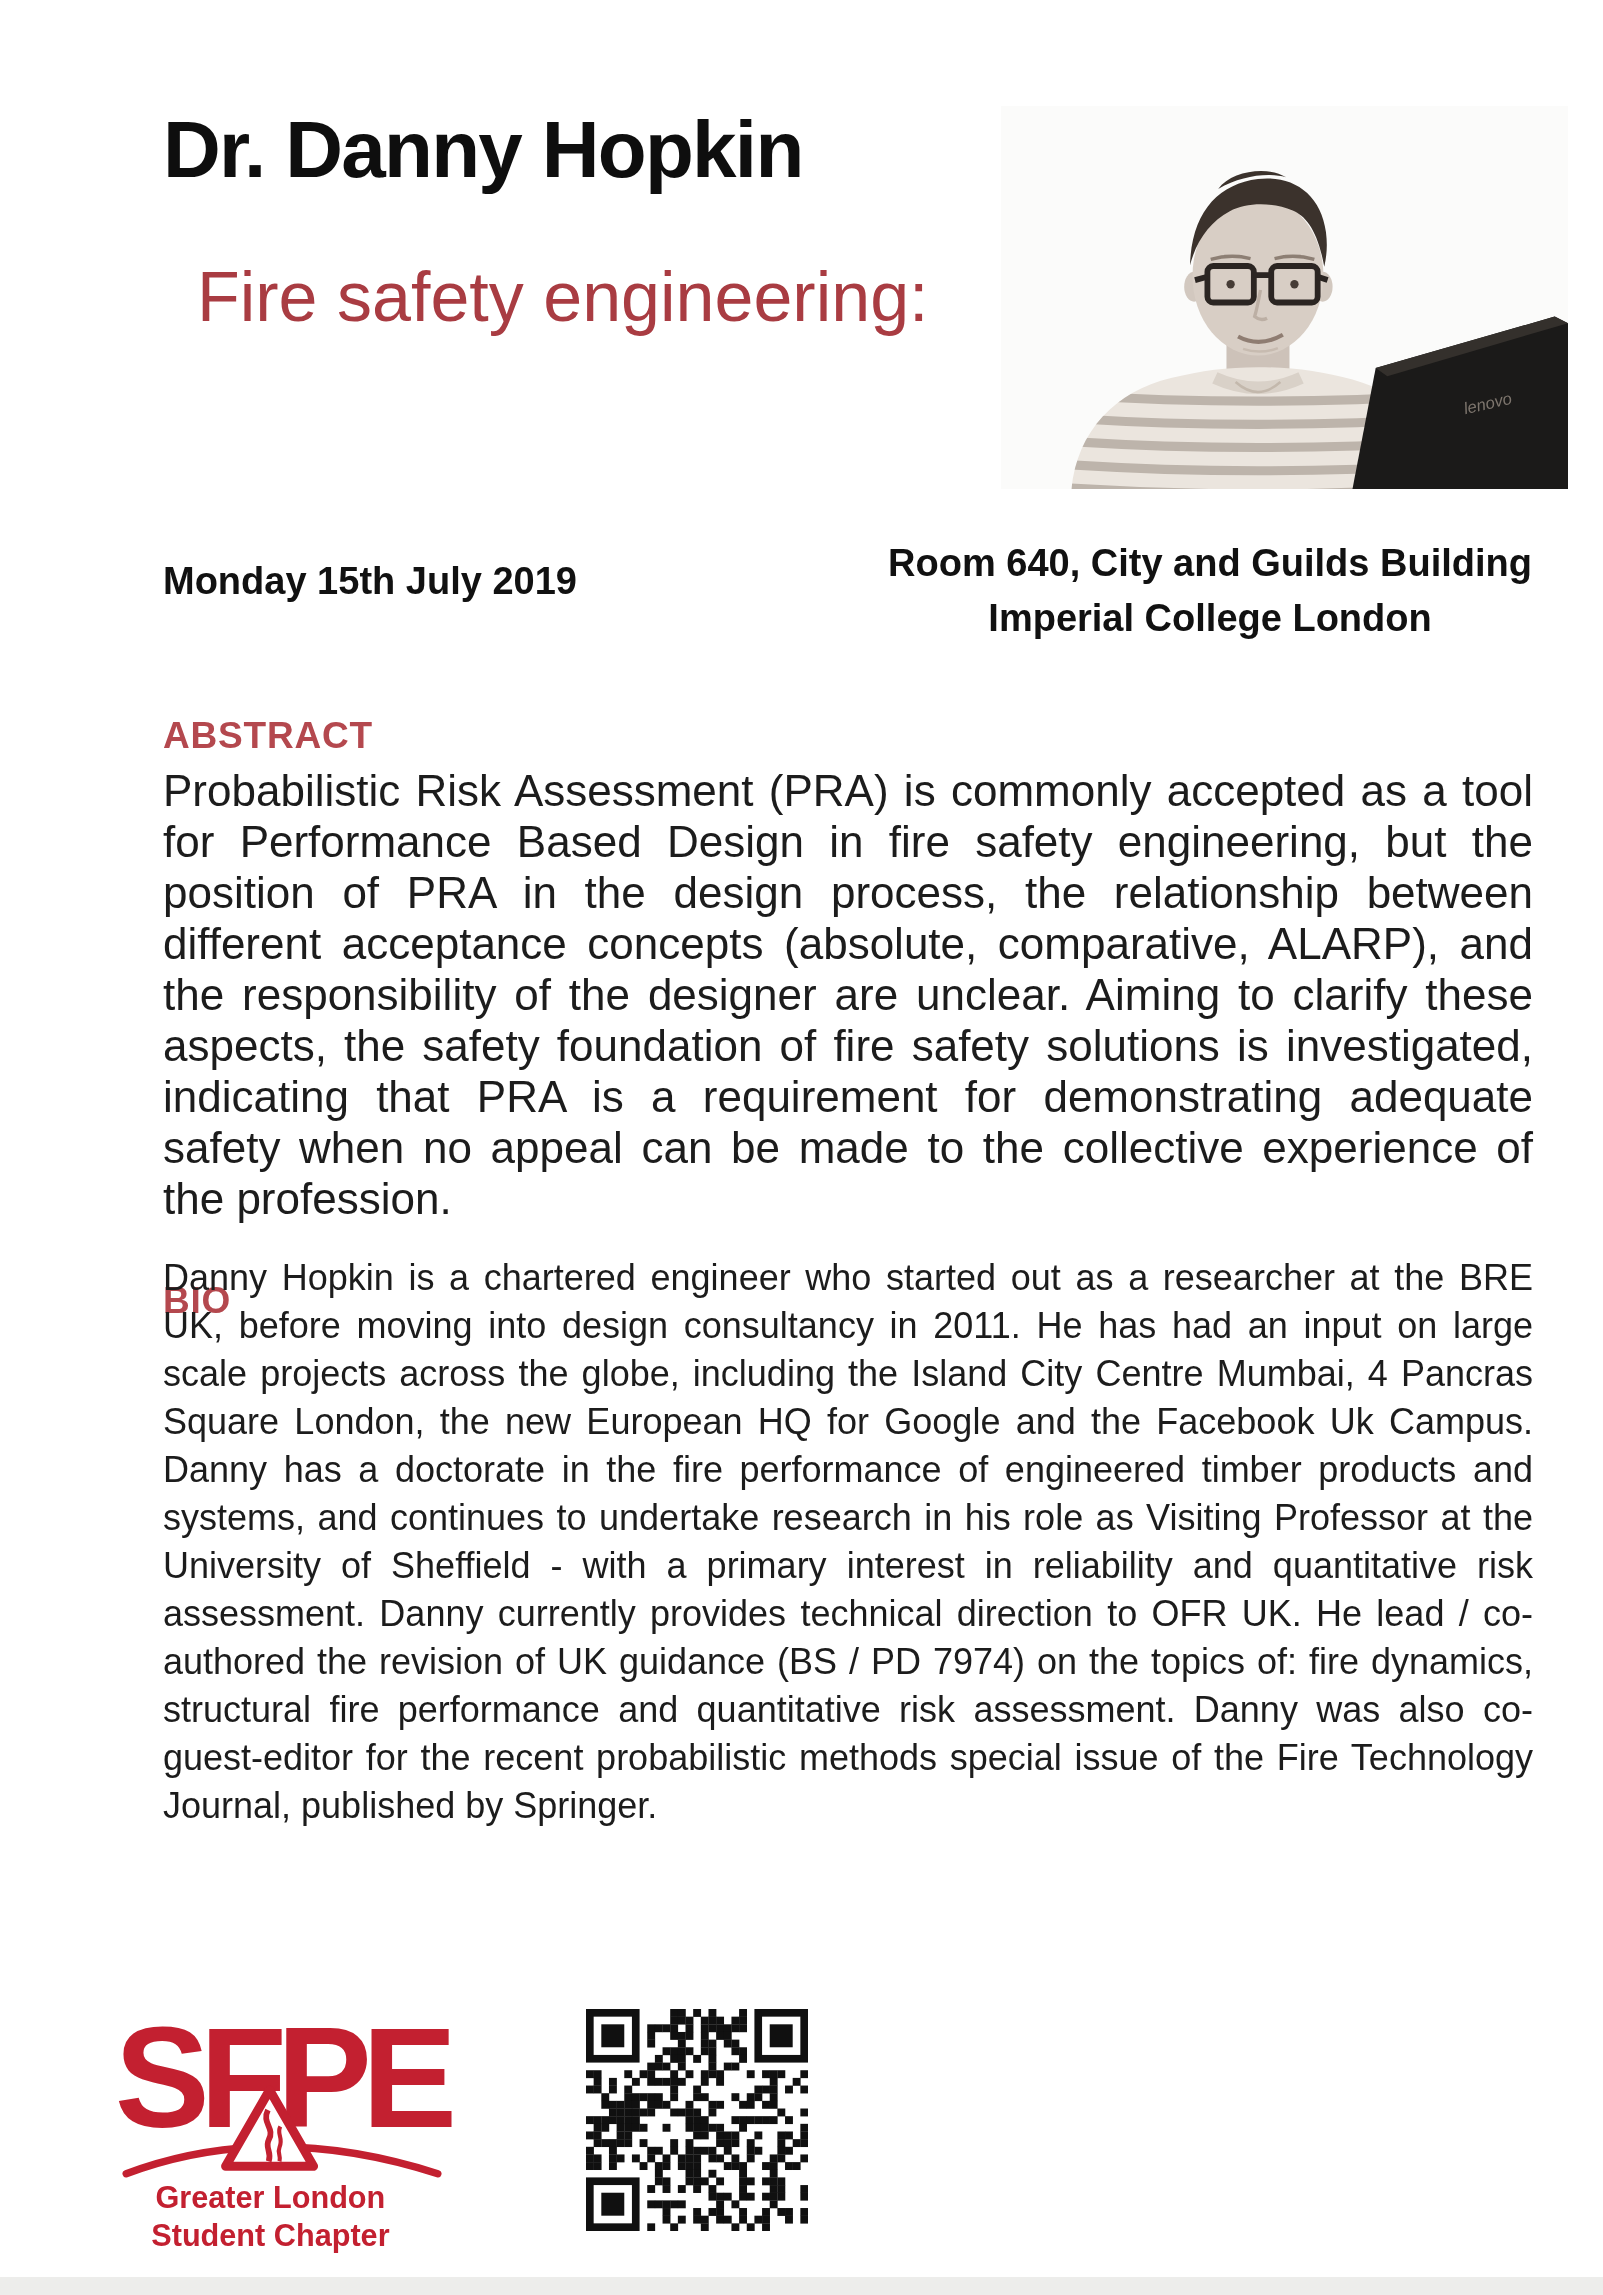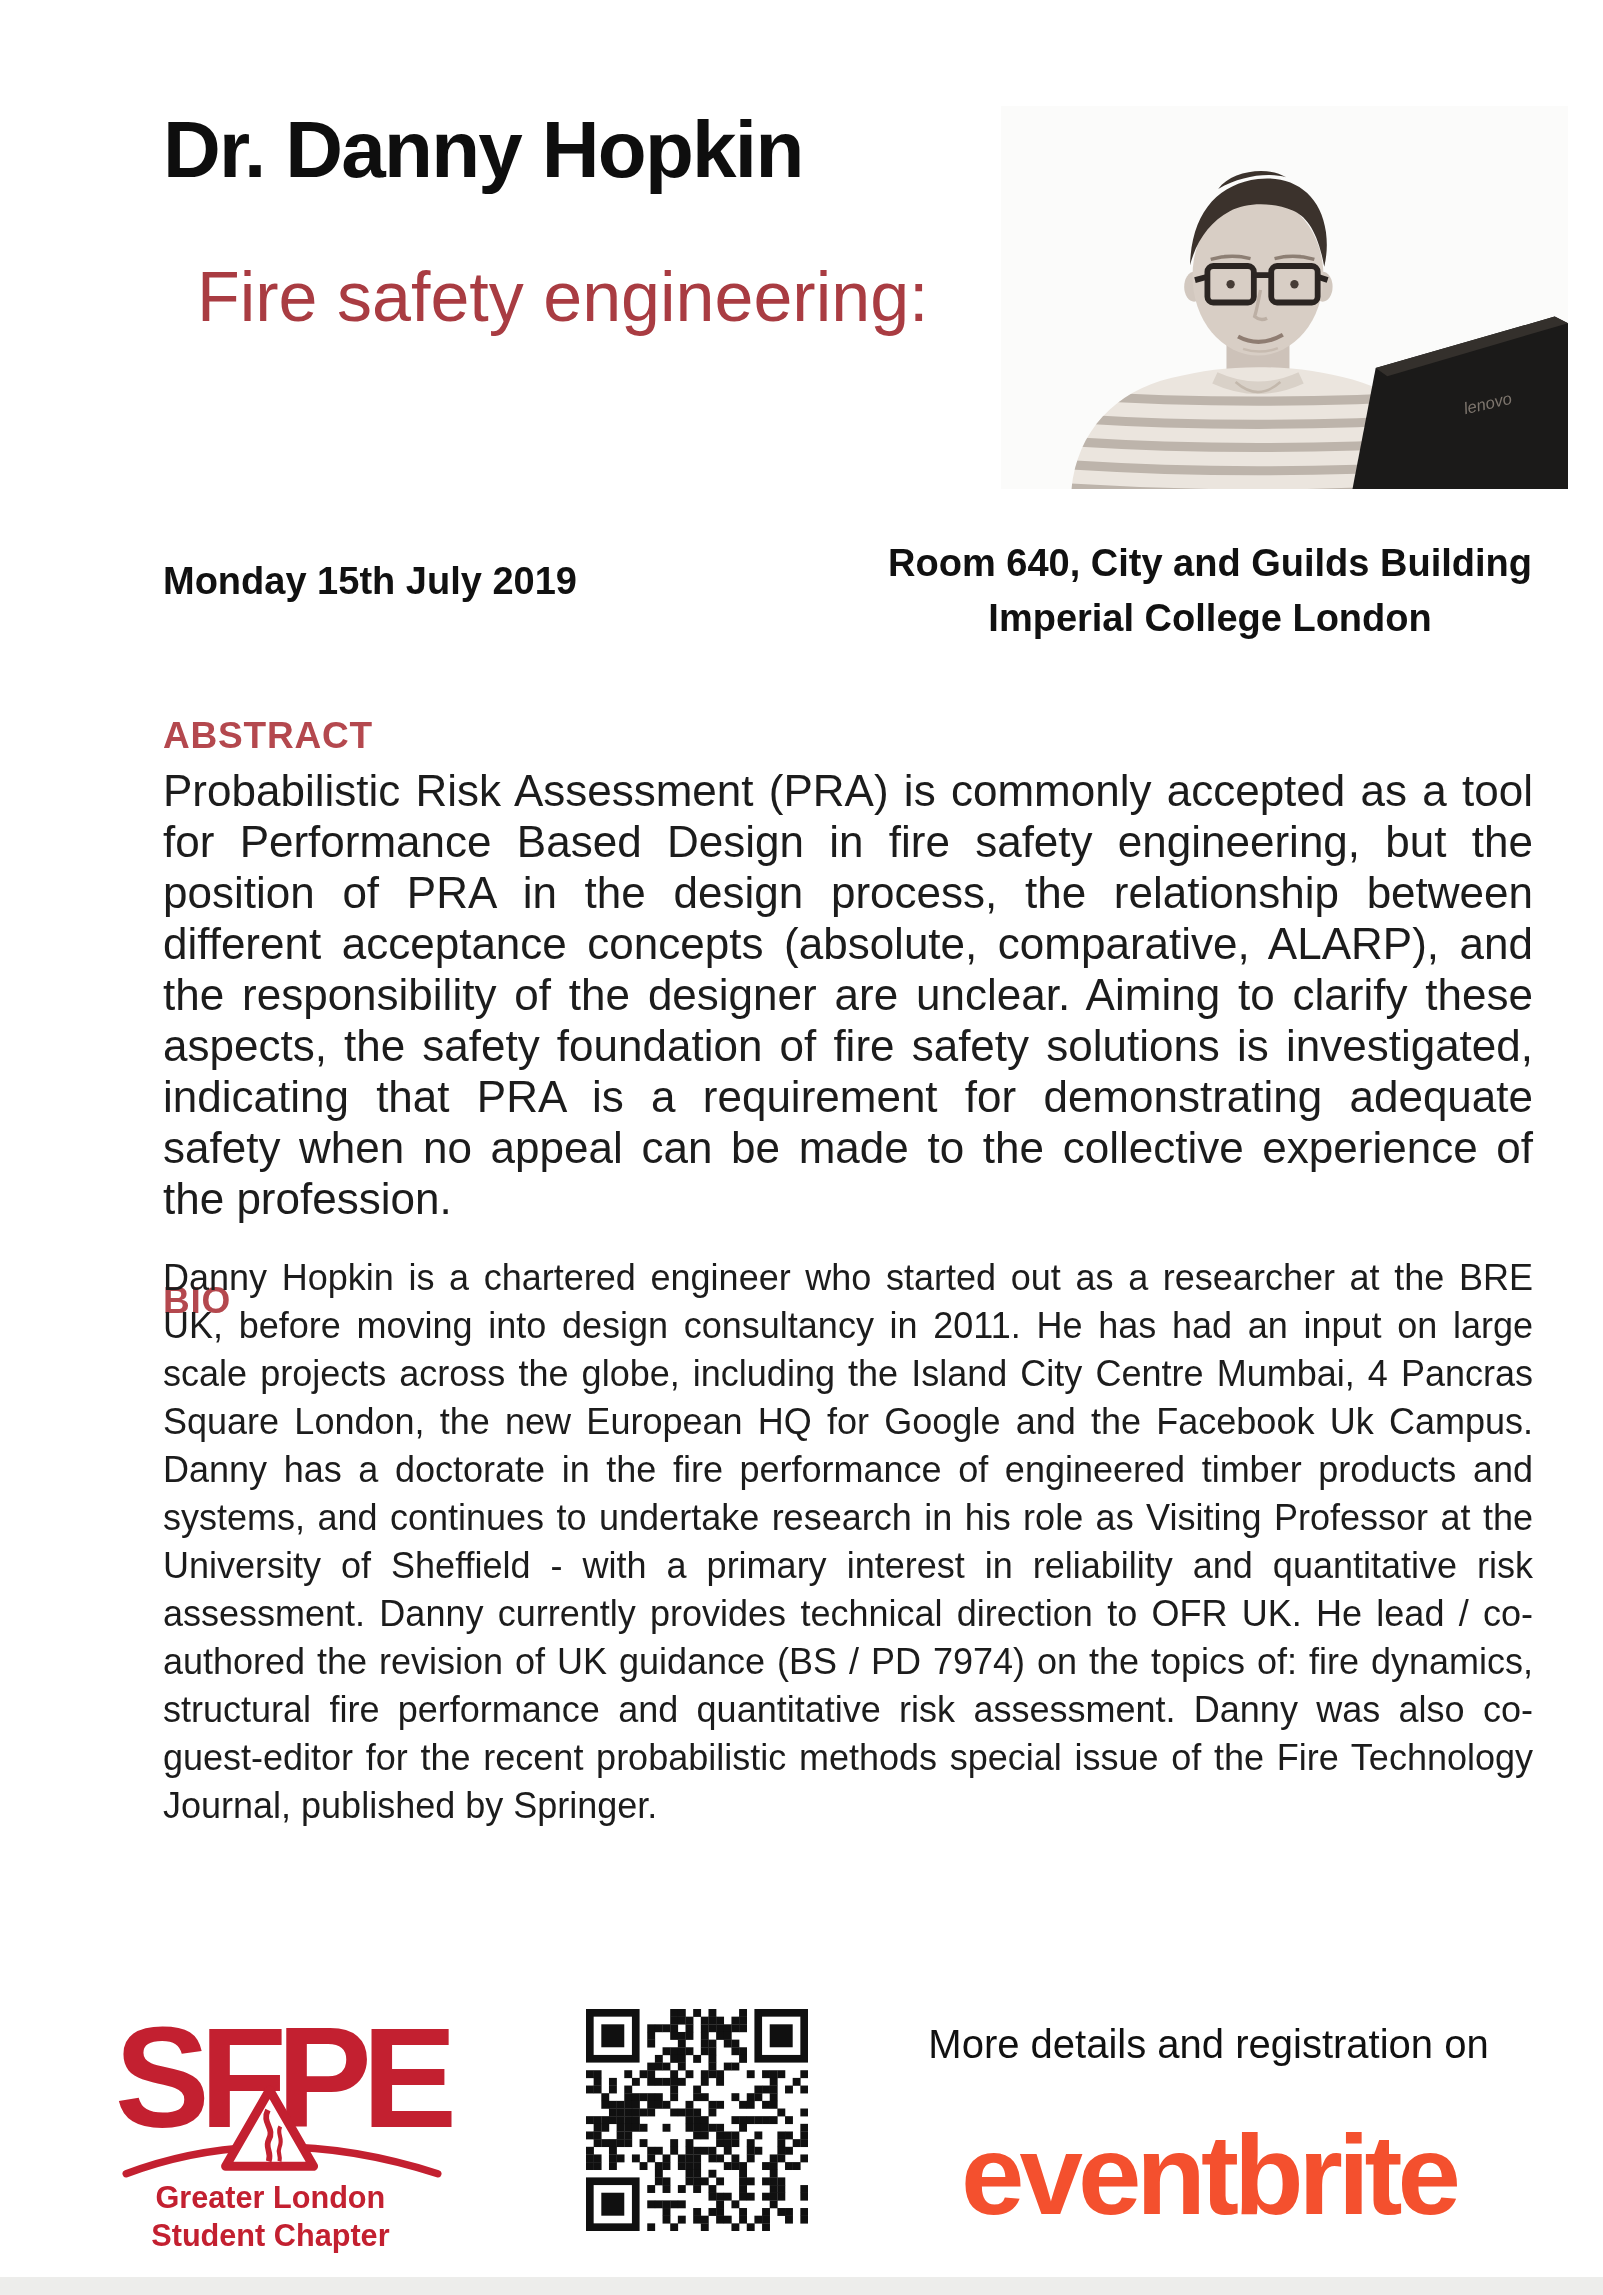--- a/index.html
+++ b/index.html
@@ -484,21 +484,17 @@
       <rect x="9.379310344827585" y="9.379310344827585" width="46.89655172413793" height="46.89655172413793" fill="#ffffff"></rect>
       <rect x="18.75862068965517" y="18.75862068965517" width="28.137931034482754" height="28.137931034482754" fill="#101010"></rect>
       <rect x="206.3448275862069" y="0" width="65.6551724137931" height="65.6551724137931" fill="#101010"></rect>
       <rect x="215.72413793103448" y="9.379310344827585" width="46.89655172413793" height="46.89655172413793" fill="#ffffff"></rect>
       <rect x="225.10344827586204" y="18.75862068965517" width="28.137931034482754" height="28.137931034482754" fill="#101010"></rect>
       <rect x="0" y="206.3448275862069" width="65.6551724137931" height="65.6551724137931" fill="#101010"></rect>
       <rect x="9.379310344827585" y="215.72413793103448" width="46.89655172413793" height="46.89655172413793" fill="#ffffff"></rect>
       <rect x="18.75862068965517" y="225.10344827586204" width="28.137931034482754" height="28.137931034482754" fill="#101010"></rect>
     </svg>
 
-  <div class="abs reg-col">
-    <div class="reg-text">More details and registration on</div>
-    <div class="eventbrite">eventbrite</div>
-  </div>
 
   <div class="abs bottom-strip"></div>
 
 </div>
 
 
 </body></html>

